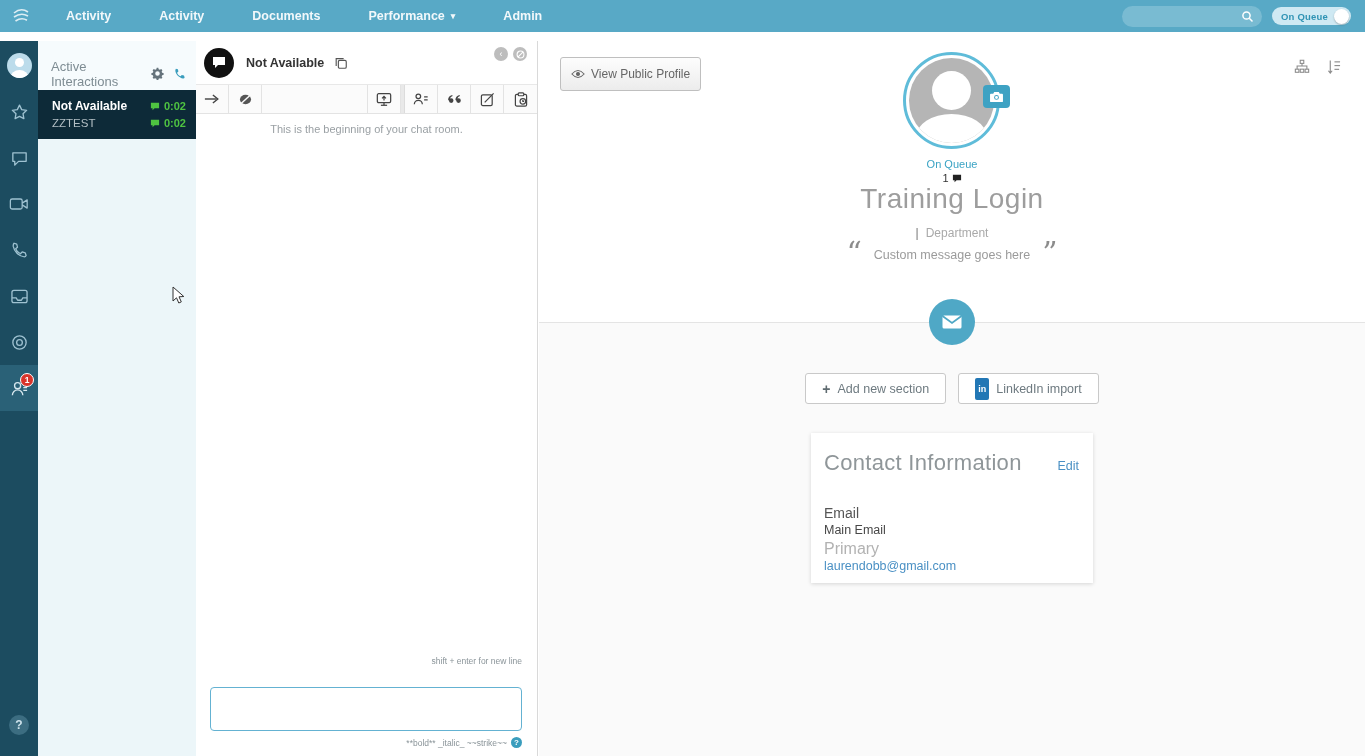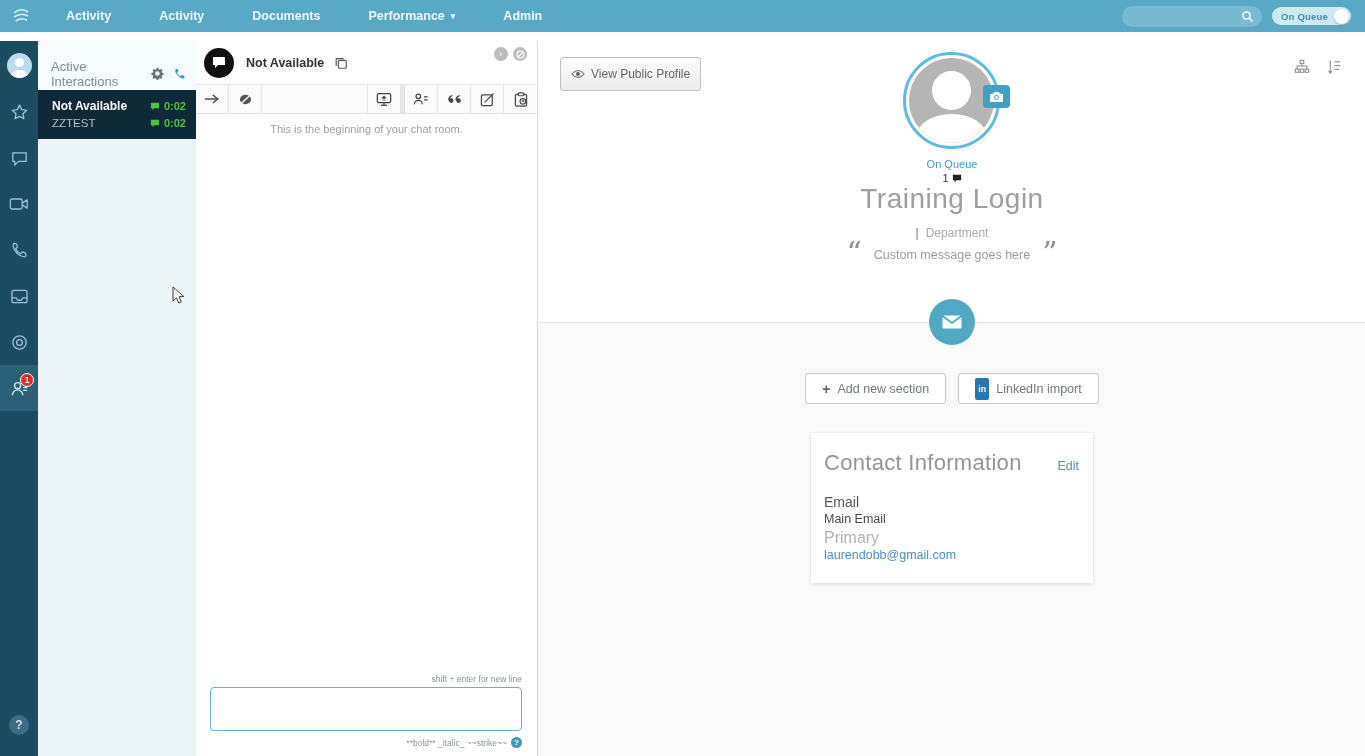--- a/index.html
+++ b/index.html
@@ -72,21 +72,21 @@
     display:flex; align-items:center; justify-content:center; font-size:9px; cursor:pointer; }
   .toolbar { height:29px; background:#f6f6f6; border-bottom:1px solid #e3e3e3;
     display:flex; align-items:stretch; }
   .tool { width:33px; display:flex; align-items:center; justify-content:center;
     border-right:1px solid #e3e3e3; color:#4a4a4a; cursor:pointer; background:#fbfbfb; }
   .tool-spacer { flex:1; border-right:1px solid #e3e3e3; background:#fbfbfb; }
   .tool-sep { width:4px; background:#e9e9e9; border-right:1px solid #dcdcdc; }
   .chat-body { position:relative; height:calc(715px - 44px - 29px); }
   .chat-intro { text-align:center; padding-top:9px; font-size:11px; color:#9aa0a4; }
   .composer { position:absolute; left:0; right:0; bottom:0; padding:0 15px 8px 14px; }
-  .hint-top { text-align:right; font-size:8.5px; color:#8a9499; margin-bottom:3px; }
+  .hint-top { text-align:right; font-size:8.5px; color:#8a9499; margin-bottom:21px; }
   .chat-input { width:100%; height:44px; border:1.5px solid #64b2d2; border-radius:4px;
     resize:none; outline:none; font-family:inherit; font-size:12px; padding:5px 7px; color:#333; }
   .hint-bottom { display:flex; justify-content:flex-end; align-items:center; gap:4px;
     font-size:8.5px; color:#8a9499; margin-top:2px; }
   .info-dot { width:11px; height:11px; border-radius:50%; background:#3a9dbd; color:#fff;
     font-size:8px; font-weight:700; display:flex; align-items:center; justify-content:center; cursor:pointer; }
 
   
   .ppanel { position:absolute; top:41px; left:539px; width:826px; height:715px; background:#fff; }
   .lower-bg { position:absolute; top:281px; left:0; right:0; bottom:0; background:#fafafa;
@@ -124,21 +124,21 @@
   .sec-btn { height:31px; display:flex; align-items:center; gap:7px; padding:0 16px;
     background:#fff; border:1px solid #c9c9c9; border-radius:3px; font-size:12.5px; color:#6e7a80; cursor:pointer; }
   .plus-glyph { color:#5f6b70; font-size:14px; font-weight:700; }
   .li-badge { width:14px; height:22px; border-radius:2px; background:#2277b5; color:#fff;
     font-size:9px; font-weight:700; display:flex; align-items:center; justify-content:center; }
   .contact-card { position:absolute; left:272px; top:392px; width:282px; height:150px; background:#fff;
     box-shadow:0 1px 4px rgba(0,0,0,.15); padding:17px 14px 0 13px; }
   .cc-head { display:flex; align-items:baseline; }
   .cc-title { flex:1; font-size:22px; color:#8f9699; letter-spacing:.3px; }
   .cc-edit { font-size:12.5px; color:#4a90c4; cursor:pointer; }
-  .cc-type { margin-top:18px; font-size:14px; color:#555; }
+  .cc-type { margin-top:29px; font-size:14px; color:#555; }
   .cc-label { margin-top:2px; font-size:12.5px; color:#474747; }
   .cc-qualifier { margin-top:3px; font-size:16px; color:#b2b2b2; }
   .cc-email { margin-top:1px; font-size:12.5px; color:#4a90c4; cursor:pointer; }
 
   .cursor { position:absolute; left:172px; top:286px; z-index:99; pointer-events:none; }
 </style>
 </head>
 <body>
 
 <div class="app">

